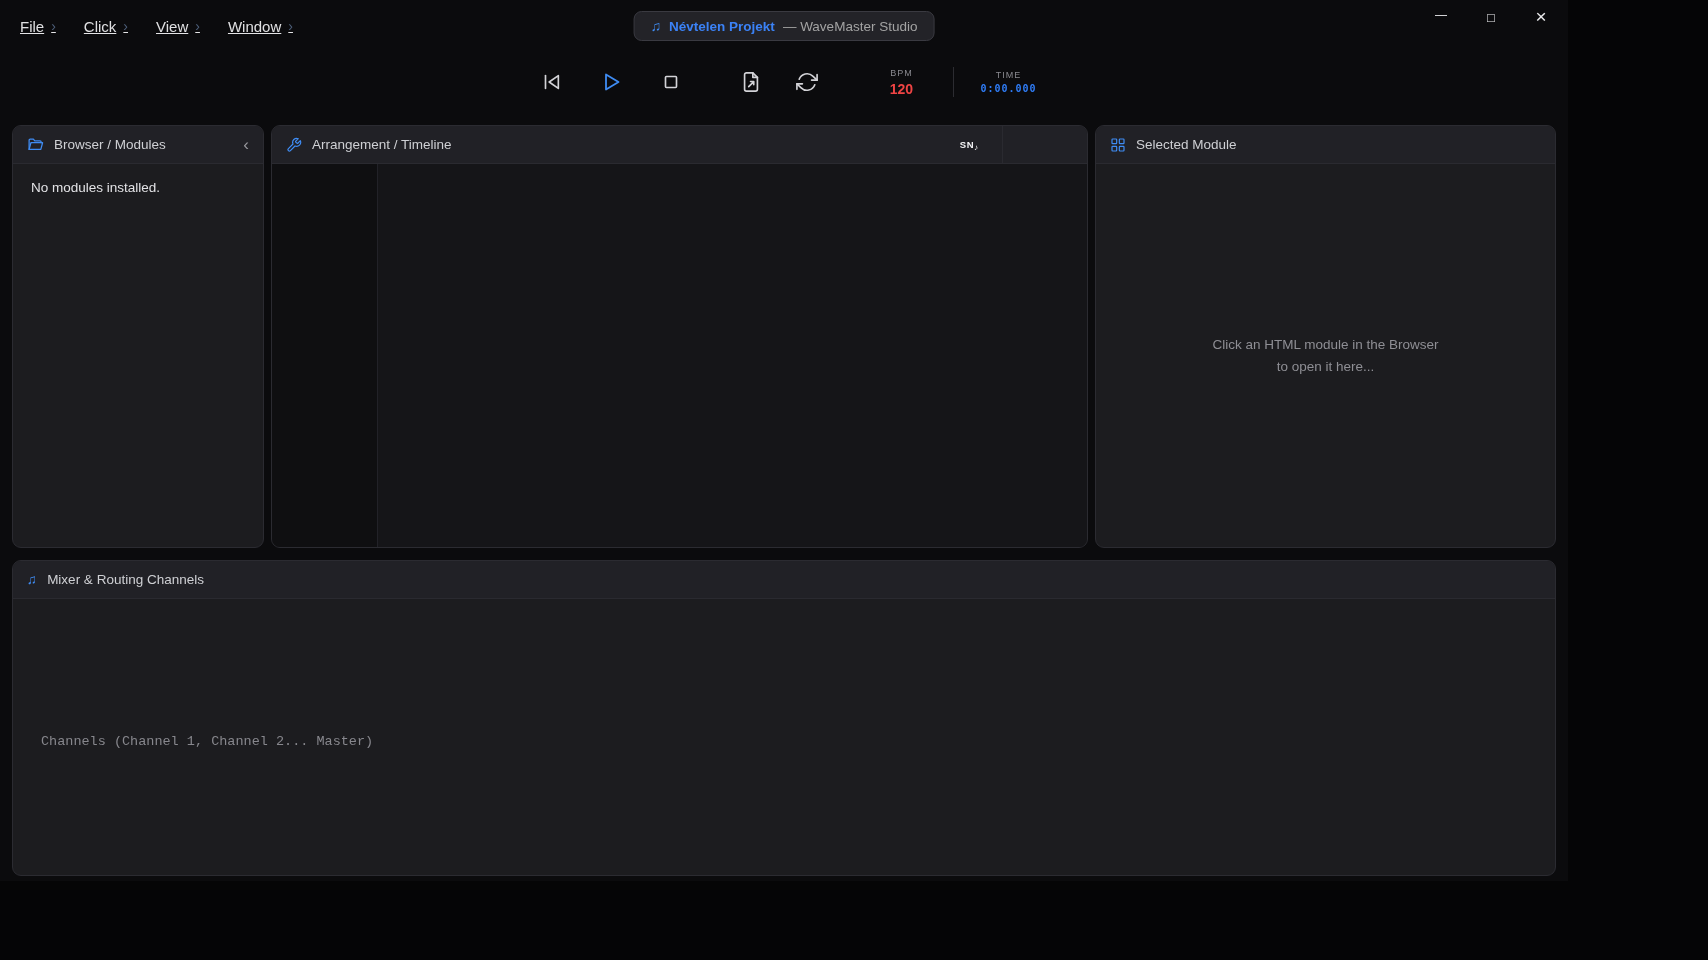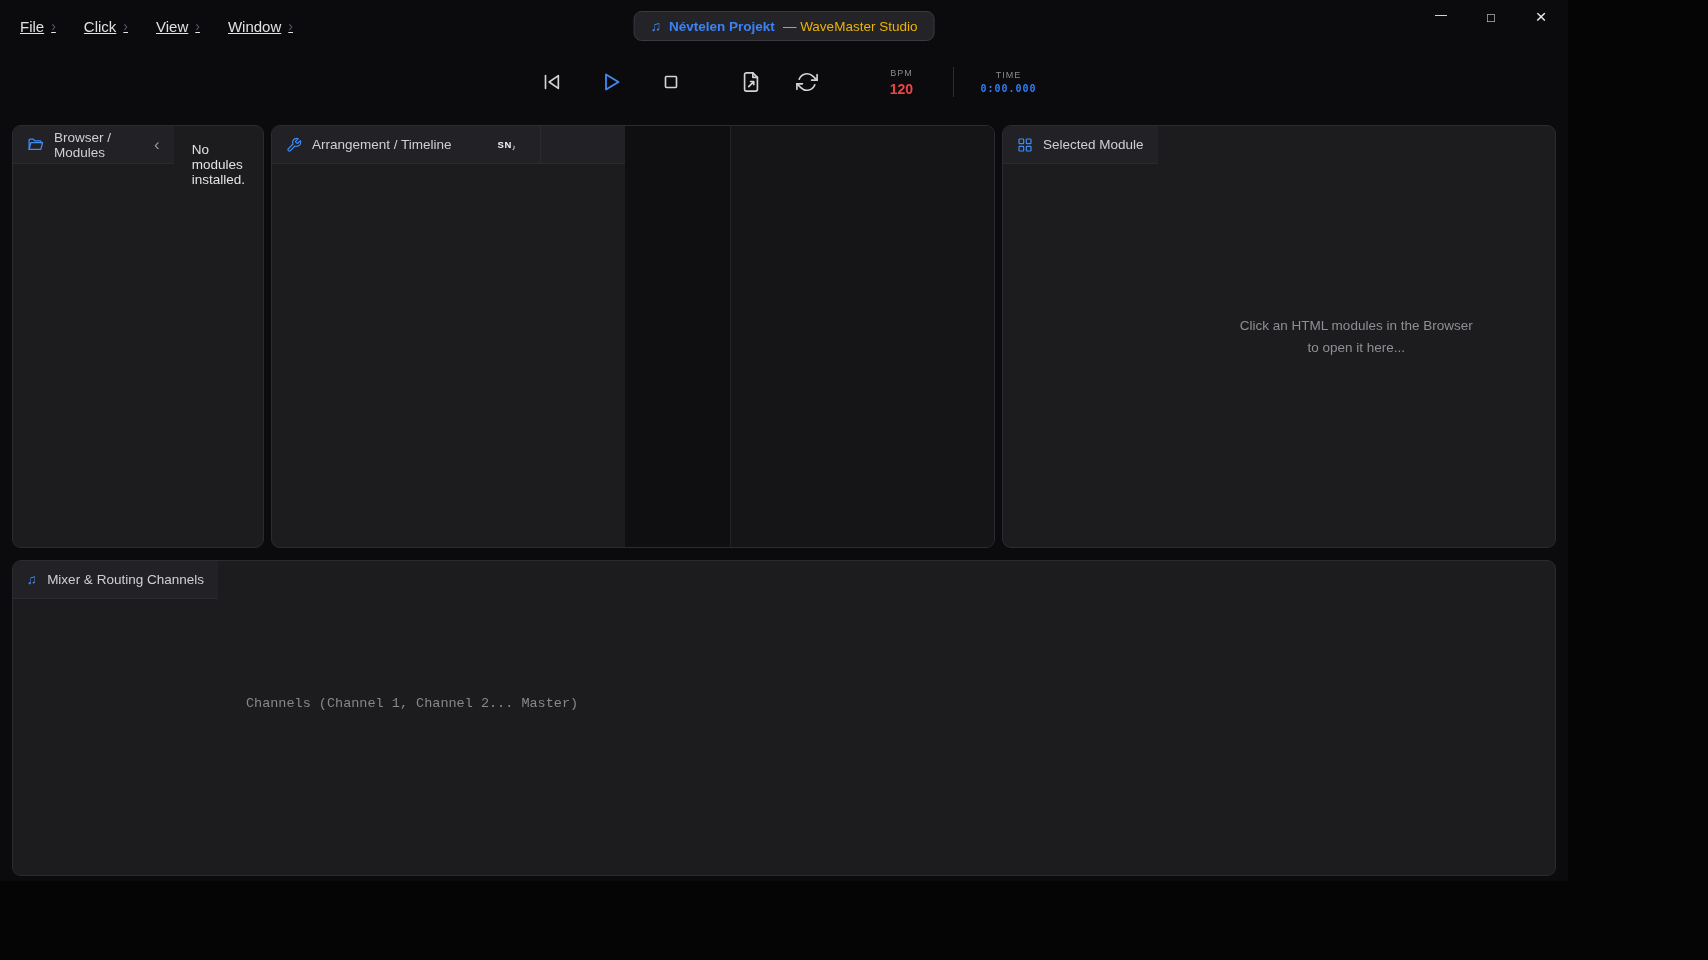--- a/index.html
+++ b/index.html
@@ -13,21 +13,21 @@
   .titlebar-row { position:relative; height:52px; }
   .menubar { display:flex; align-items:center; height:52px; padding-left:20px; gap:28px;text-decoration:underline; }
   .menu-item { display:flex; align-items:center; gap:7px; font-size:15px; color:#e0e0e2; cursor:default; }
   .menu-chevron { color:#4d5f7a; font-size:14px; }
 
   .title-pill { position:absolute; left:784px; top:11px; transform:translateX(-50%);
     height:30px; display:flex; align-items:center; gap:8px; padding:0 16px;
     background:#232328; border:1px solid #3a3a41; border-radius:8px; font-size:13.5px; white-space:nowrap; }
   .note-icon { color:var(--accent); font-size:14px; }
   .project-name { font-weight:bold; color:#3b82f6; }
-  .app-name { color:#eab308;text-align:center; }
+  .app-name { color:#a3a3a3;text-align:center; }
 
   .win-controls { position:absolute; right:2px; top:0; display:flex; }
   .win-btn { width:50px; height:34px; display:flex; align-items:center; justify-content:center;
     color:#eaeaec; cursor:default; }
   .win-btn.min span { font-size:12px; position:relative; top:-2px; }
   .win-btn.max span { font-size:13px; }
   .win-btn.close span { font-size:19px; }
 
   
   .transport { height:60px; display:flex; align-items:center; justify-content:center; }
@@ -43,24 +43,24 @@
   .readout-value { font-size:14px; font-weight:bold; color:#ef4444; }
   .readout.time .readout-value { font-family:"DejaVu Sans Mono", monospace; font-size:10px;
     color:var(--time-color); letter-spacing:1px; }
   .t-divider { width:1px; height:30px; background:#2c2c31; margin:0 26px; }
   .bpm-margin { margin-left:48px; }
 
   
   .main { padding:13px 12px 0 12px; }
   .row-top { display:flex; gap:7px; height:423px; }
   .panel { background:#1c1c1f; border:1px solid #2b2b31; border-radius:9px;
-    overflow:hidden; display:flex; flex-direction:row; }
+    overflow:hidden; display:flex; flex-direction:column; }
   .panel-browser { width:252px; }
   .panel-arrangement { flex:1; }
-  .panel-module { width:554px; }
+  .panel-module { width:461px; }
 
   .panel-header { height:38px; min-height:38px; display:flex; align-items:center;
     padding:0 14px; gap:10px; background:#212126; border-bottom:1px solid #2a2a30;
     font-size:13.5px; color:#cfd0d4; }
   .panel-header .hdr-icon { color:var(--accent); display:flex; align-items:center; }
   .spacer { flex:1; }
 
   .collapse-chevron { color:#97979c; font-size:17px; line-height:1; cursor:default; }
 
   .snap { display:flex; align-items:baseline; color:#f5f5f7; cursor:default; }
@@ -228,21 +228,21 @@
               <rect x="3" y="3" width="7" height="7" rx="1"></rect>
                 <rect x="14" y="3" width="7" height="7" rx="1"></rect>
               <rect x="3" y="14" width="7" height="7" rx="1"></rect>
                 <rect x="14" y="14" width="7" height="7" rx="1"></rect>
             </svg>
           </span>
           <span>Selected Module</span>
         </header>
         <div class="module-body">
           <div>
-            <div>Click an HTML modules in the Browser</div>
+            <div>Click an HTML module in the Browser</div>
             <div>to open it here...</div>
           </div>
         </div>
       </section>
     </div>
 
     <section class="panel panel-mixer">
       <header class="panel-header">
         <span class="hdr-icon">♫</span>
         <span>Mixer &amp; Routing Channels</span>

